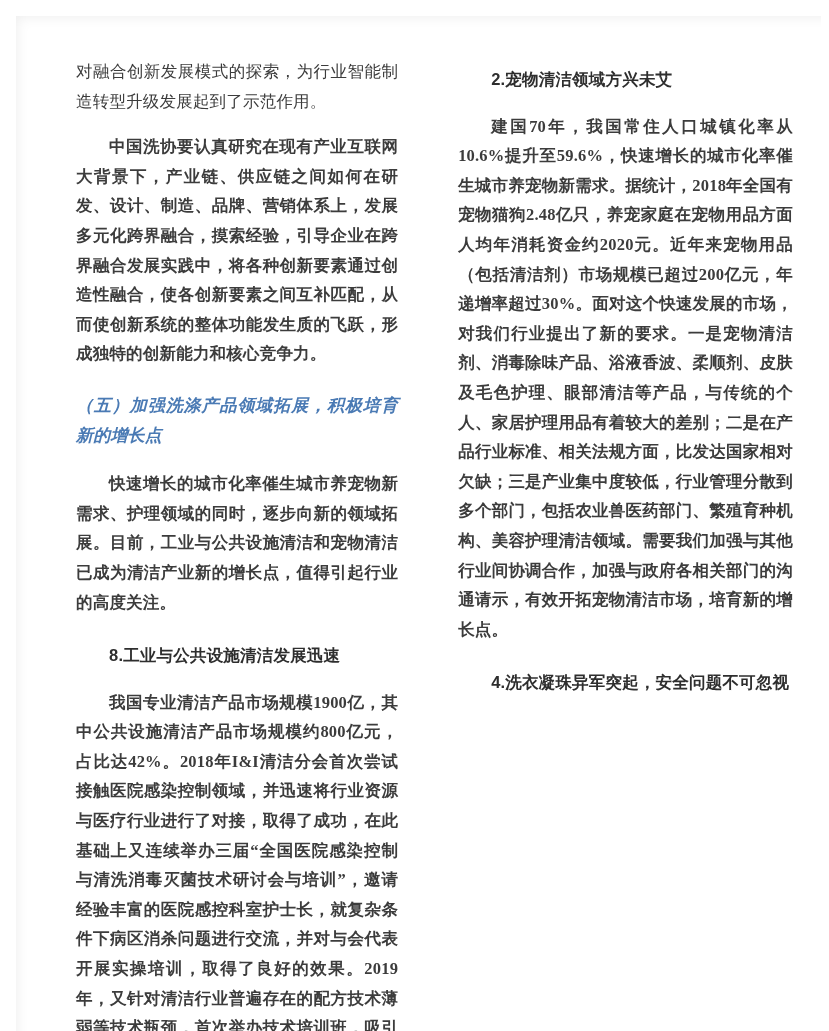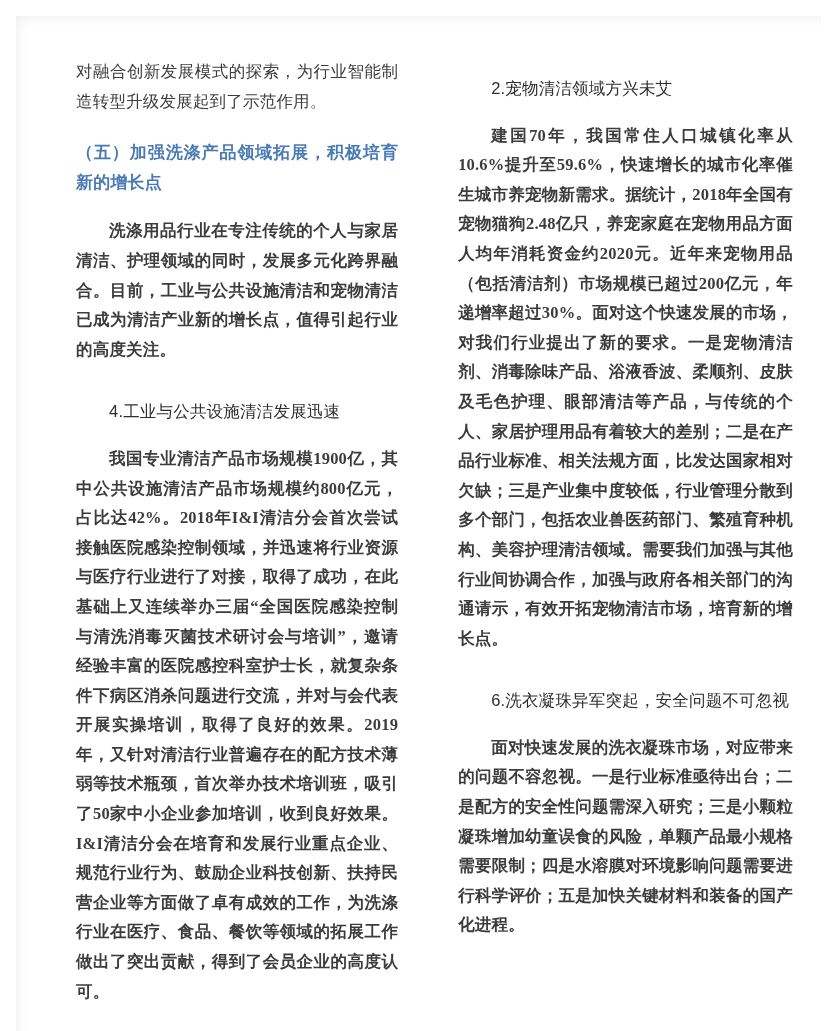--- a/index.html
+++ b/index.html
@@ -41,47 +41,48 @@
   .paragraph-continued  { text-indent: 0; }
 
   .section-heading {
     font-family: "Liberation Sans", "DejaVu Sans", sans-serif;
     font-weight: 700;
     color: var(--accent);
     font-size: 17px;
     line-height: 29.6px;
     margin: 6px 0 3px 0;
     text-indent: 0;
+    font-style: italic;
   }
 
   .sub-heading {
     font-family: "Liberation Sans", "DejaVu Sans", sans-serif;
-    font-weight: 400;
+    font-weight: 700;
     color: var(--heading);
     font-size: 16.5px;
     line-height: 29.6px;
-    margin: 17px 0 1px 0;
+    margin: 8px 0 1px 0;
     text-indent: 2em;
   }
 </style>
 </head>
 <body>
 
 <div class="page">
   <div class="content">
 
     <div class="col col-left">
       <p class="paragraph-continued">对融合创新发展模式的探索，为行业智能制造转型升级发展起到了示范作用。</p>
+      <p class="paragraph">中国洗协要认真研究在现有产业互联网大背景下，产业链、供应链之间如何在研发、设计、制造、品牌、营销体系上，发展多元化跨界融合，摸索经验，引导企业在跨界融合发展实践中，将各种创新要素通过创造性融合，使各创新要素之间互补匹配，从而使创新系统的整体功能发生质的飞跃，形成独特的创新能力和核心竞争力。</p>
       <h3 class="section-heading">（五）加强洗涤产品领域拓展，积极培育新的增长点</h3>
-      <p class="paragraph">洗涤用品行业在专注传统的个人与家居清洁、护理领域的同时，发展多元化跨界融合。目前，工业与公共设施清洁和宠物清洁已成为清洁产业新的增长点，值得引起行业的高度关注。</p>
-      <h4 class="sub-heading">4.工业与公共设施清洁发展迅速</h4>
+      <p class="paragraph">快速增长的城市化率催生城市养宠物新需求、护理领域的同时，逐步向新的领域拓展。目前，工业与公共设施清洁和宠物清洁已成为清洁产业新的增长点，值得引起行业的高度关注。</p>
+      <h4 class="sub-heading">8.工业与公共设施清洁发展迅速</h4>
       <p class="paragraph">我国专业清洁产品市场规模1900亿，其中公共设施清洁产品市场规模约800亿元，占比达42%。2018年I&amp;I清洁分会首次尝试接触医院感染控制领域，并迅速将行业资源与医疗行业进行了对接，取得了成功，在此基础上又连续举办三届“全国医院感染控制与清洗消毒灭菌技术研讨会与培训”，邀请经验丰富的医院感控科室护士长，就复杂条件下病区消杀问题进行交流，并对与会代表开展实操培训，取得了良好的效果。2019年，又针对清洁行业普遍存在的配方技术薄弱等技术瓶颈，首次举办技术培训班，吸引了50家中小企业参加培训，收到良好效果。I&amp;I清洁分会在培育和发展行业重点企业、规范行业行为、鼓励企业科技创新、扶持民营企业等方面做了卓有成效的工作，为洗涤行业在医疗、食品、餐饮等领域的拓展工作做出了突出贡献，得到了会员企业的高度认可。</p>
     </div>
 
     <div class="col col-right">
       <h4 class="sub-heading">2.宠物清洁领域方兴未艾</h4>
       <p class="paragraph">建国70年，我国常住人口城镇化率从10.6%提升至59.6%，快速增长的城市化率催生城市养宠物新需求。据统计，2018年全国有宠物猫狗2.48亿只，养宠家庭在宠物用品方面人均年消耗资金约2020元。近年来宠物用品（包括清洁剂）市场规模已超过200亿元，年递增率超过30%。面对这个快速发展的市场，对我们行业提出了新的要求。一是宠物清洁剂、消毒除味产品、浴液香波、柔顺剂、皮肤及毛色护理、眼部清洁等产品，与传统的个人、家居护理用品有着较大的差别；二是在产品行业标准、相关法规方面，比发达国家相对欠缺；三是产业集中度较低，行业管理分散到多个部门，包括农业兽医药部门、繁殖育种机构、美容护理清洁领域。需要我们加强与其他行业间协调合作，加强与政府各相关部门的沟通请示，有效开拓宠物清洁市场，培育新的增长点。</p>
-      <h4 class="sub-heading">6.洗衣凝珠异军突起，安全问题不可忽视</h4>
-      <p class="paragraph">面对快速发展的洗衣凝珠市场，对应带来的问题不容忽视。一是行业标准亟待出台；二是配方的安全性问题需深入研究；三是小颗粒凝珠增加幼童误食的风险，单颗产品最小规格需要限制；四是水溶膜对环境影响问题需要进行科学评价；五是加快关键材料和装备的国产化进程。</p>
+      <h4 class="sub-heading">4.洗衣凝珠异军突起，安全问题不可忽视</h4>
     </div>
 
   </div>
 </div>
 
 </body></html>

